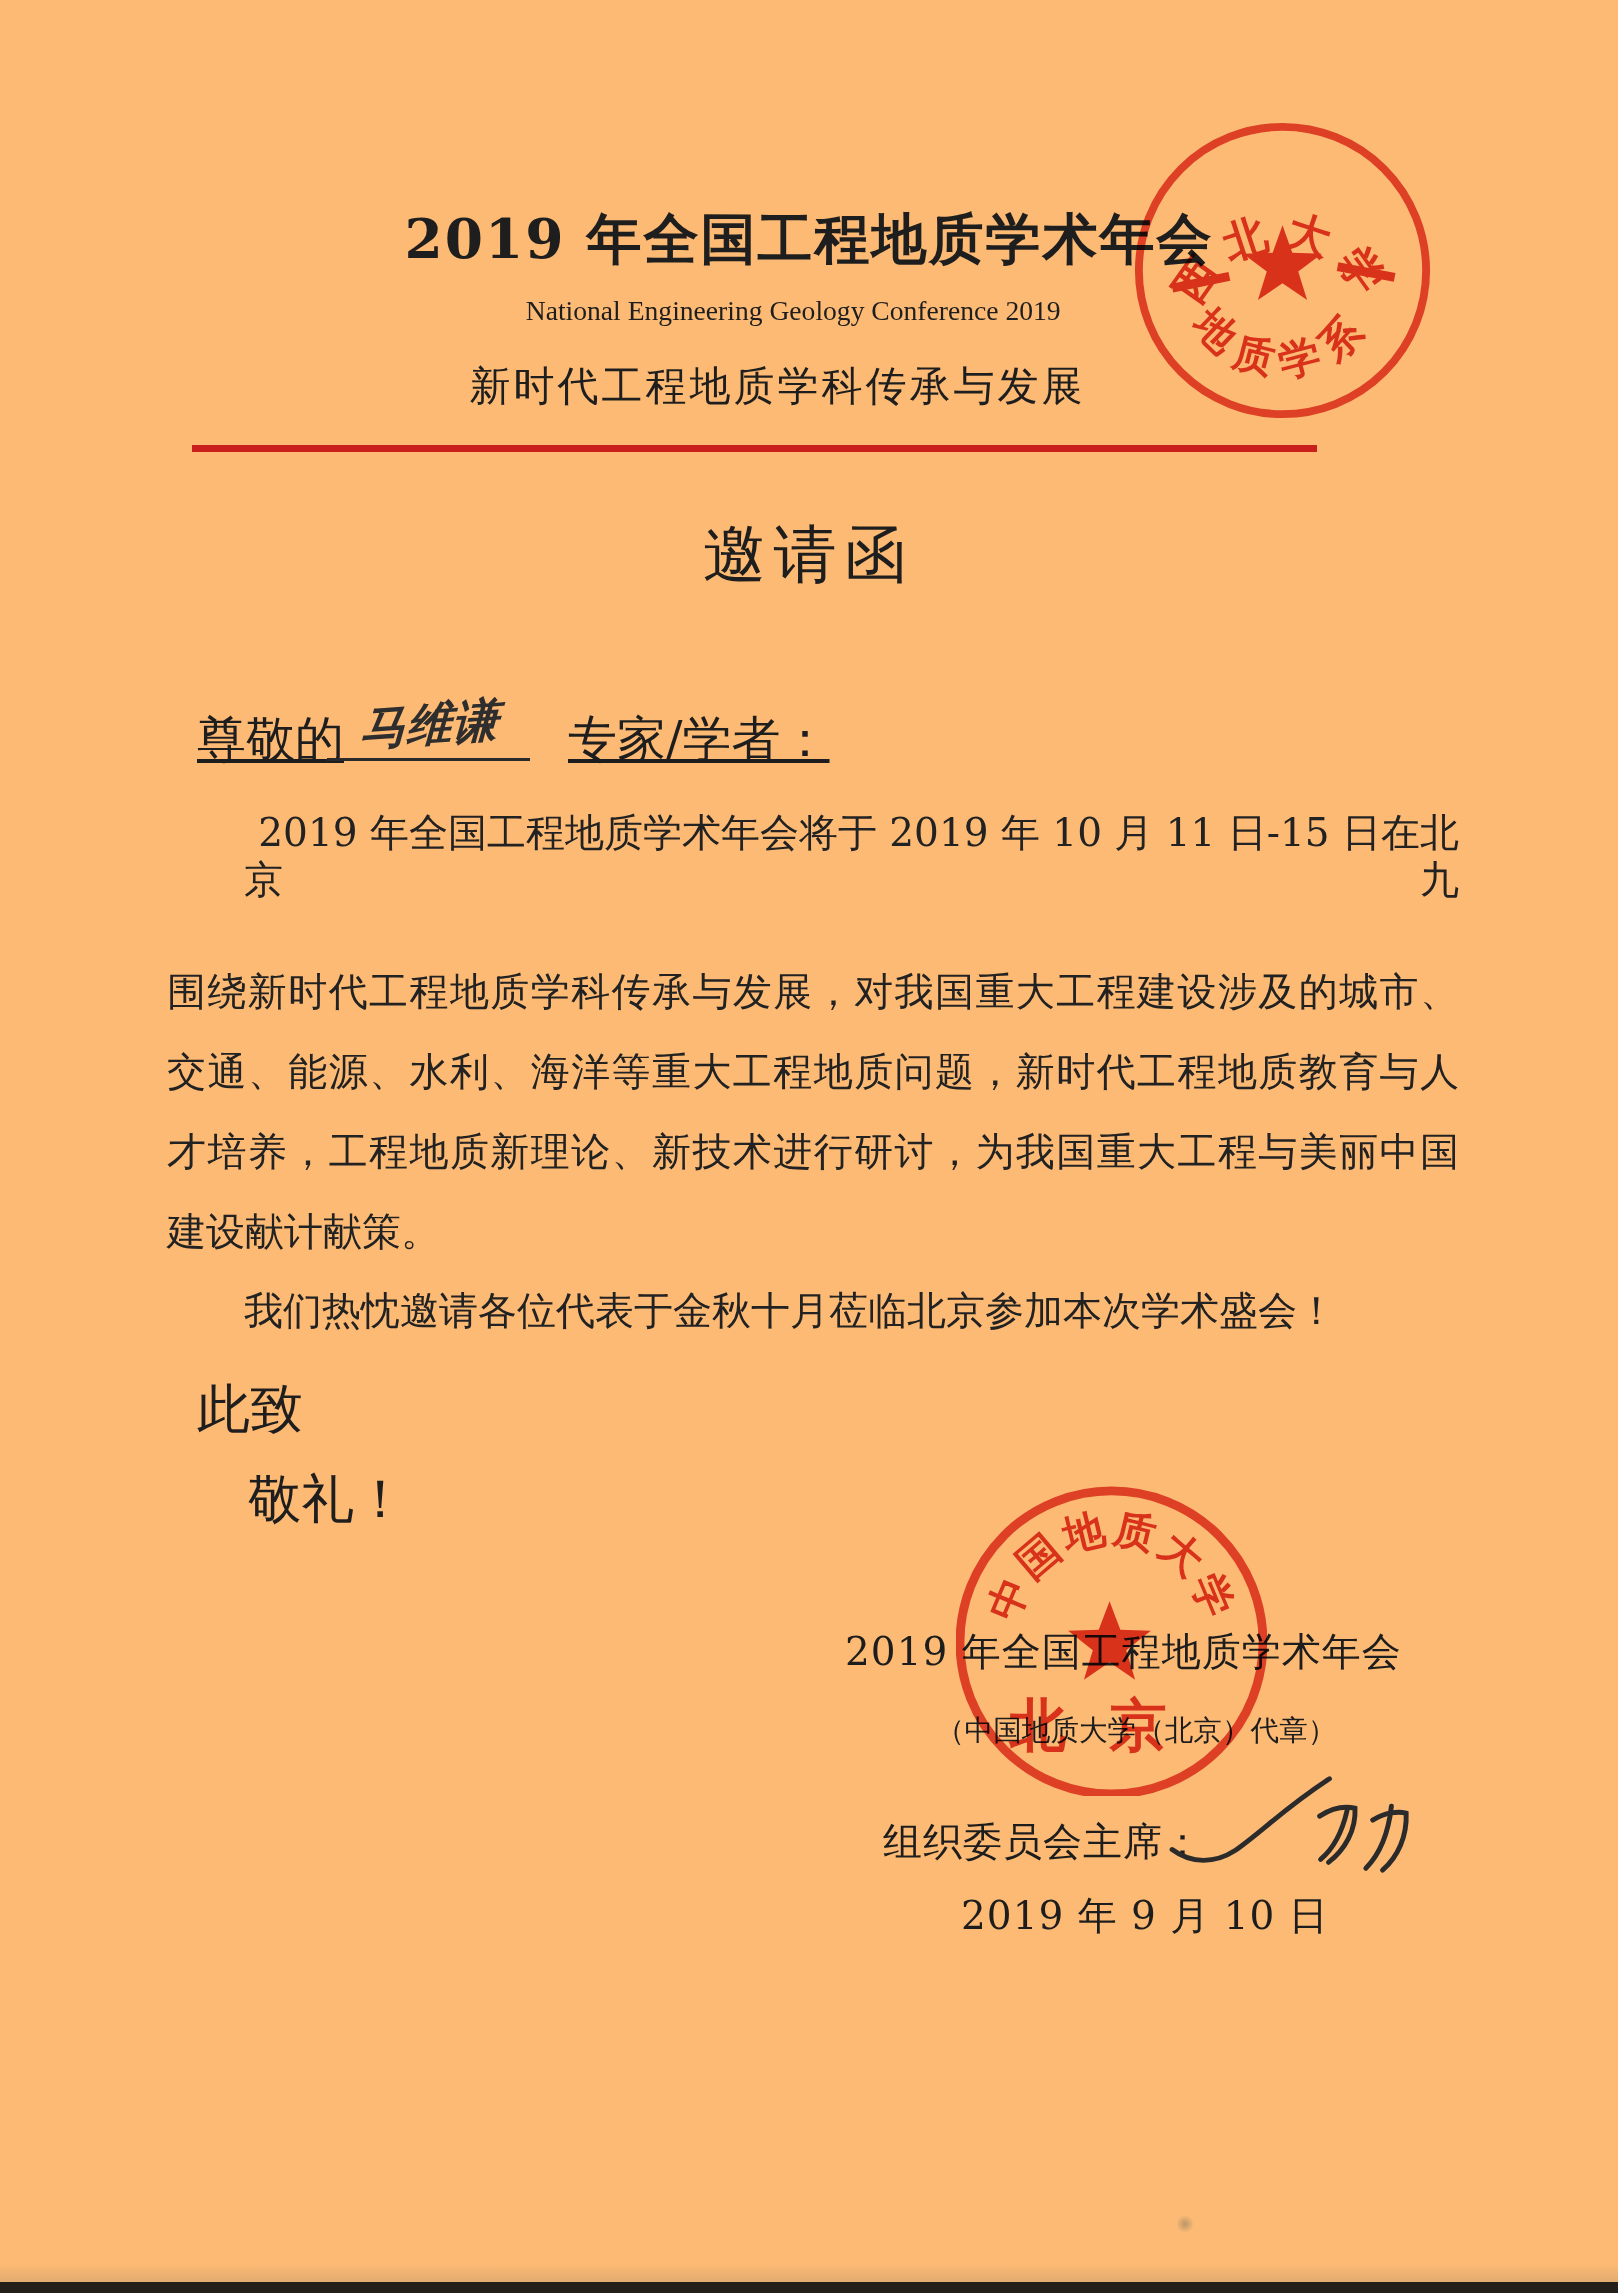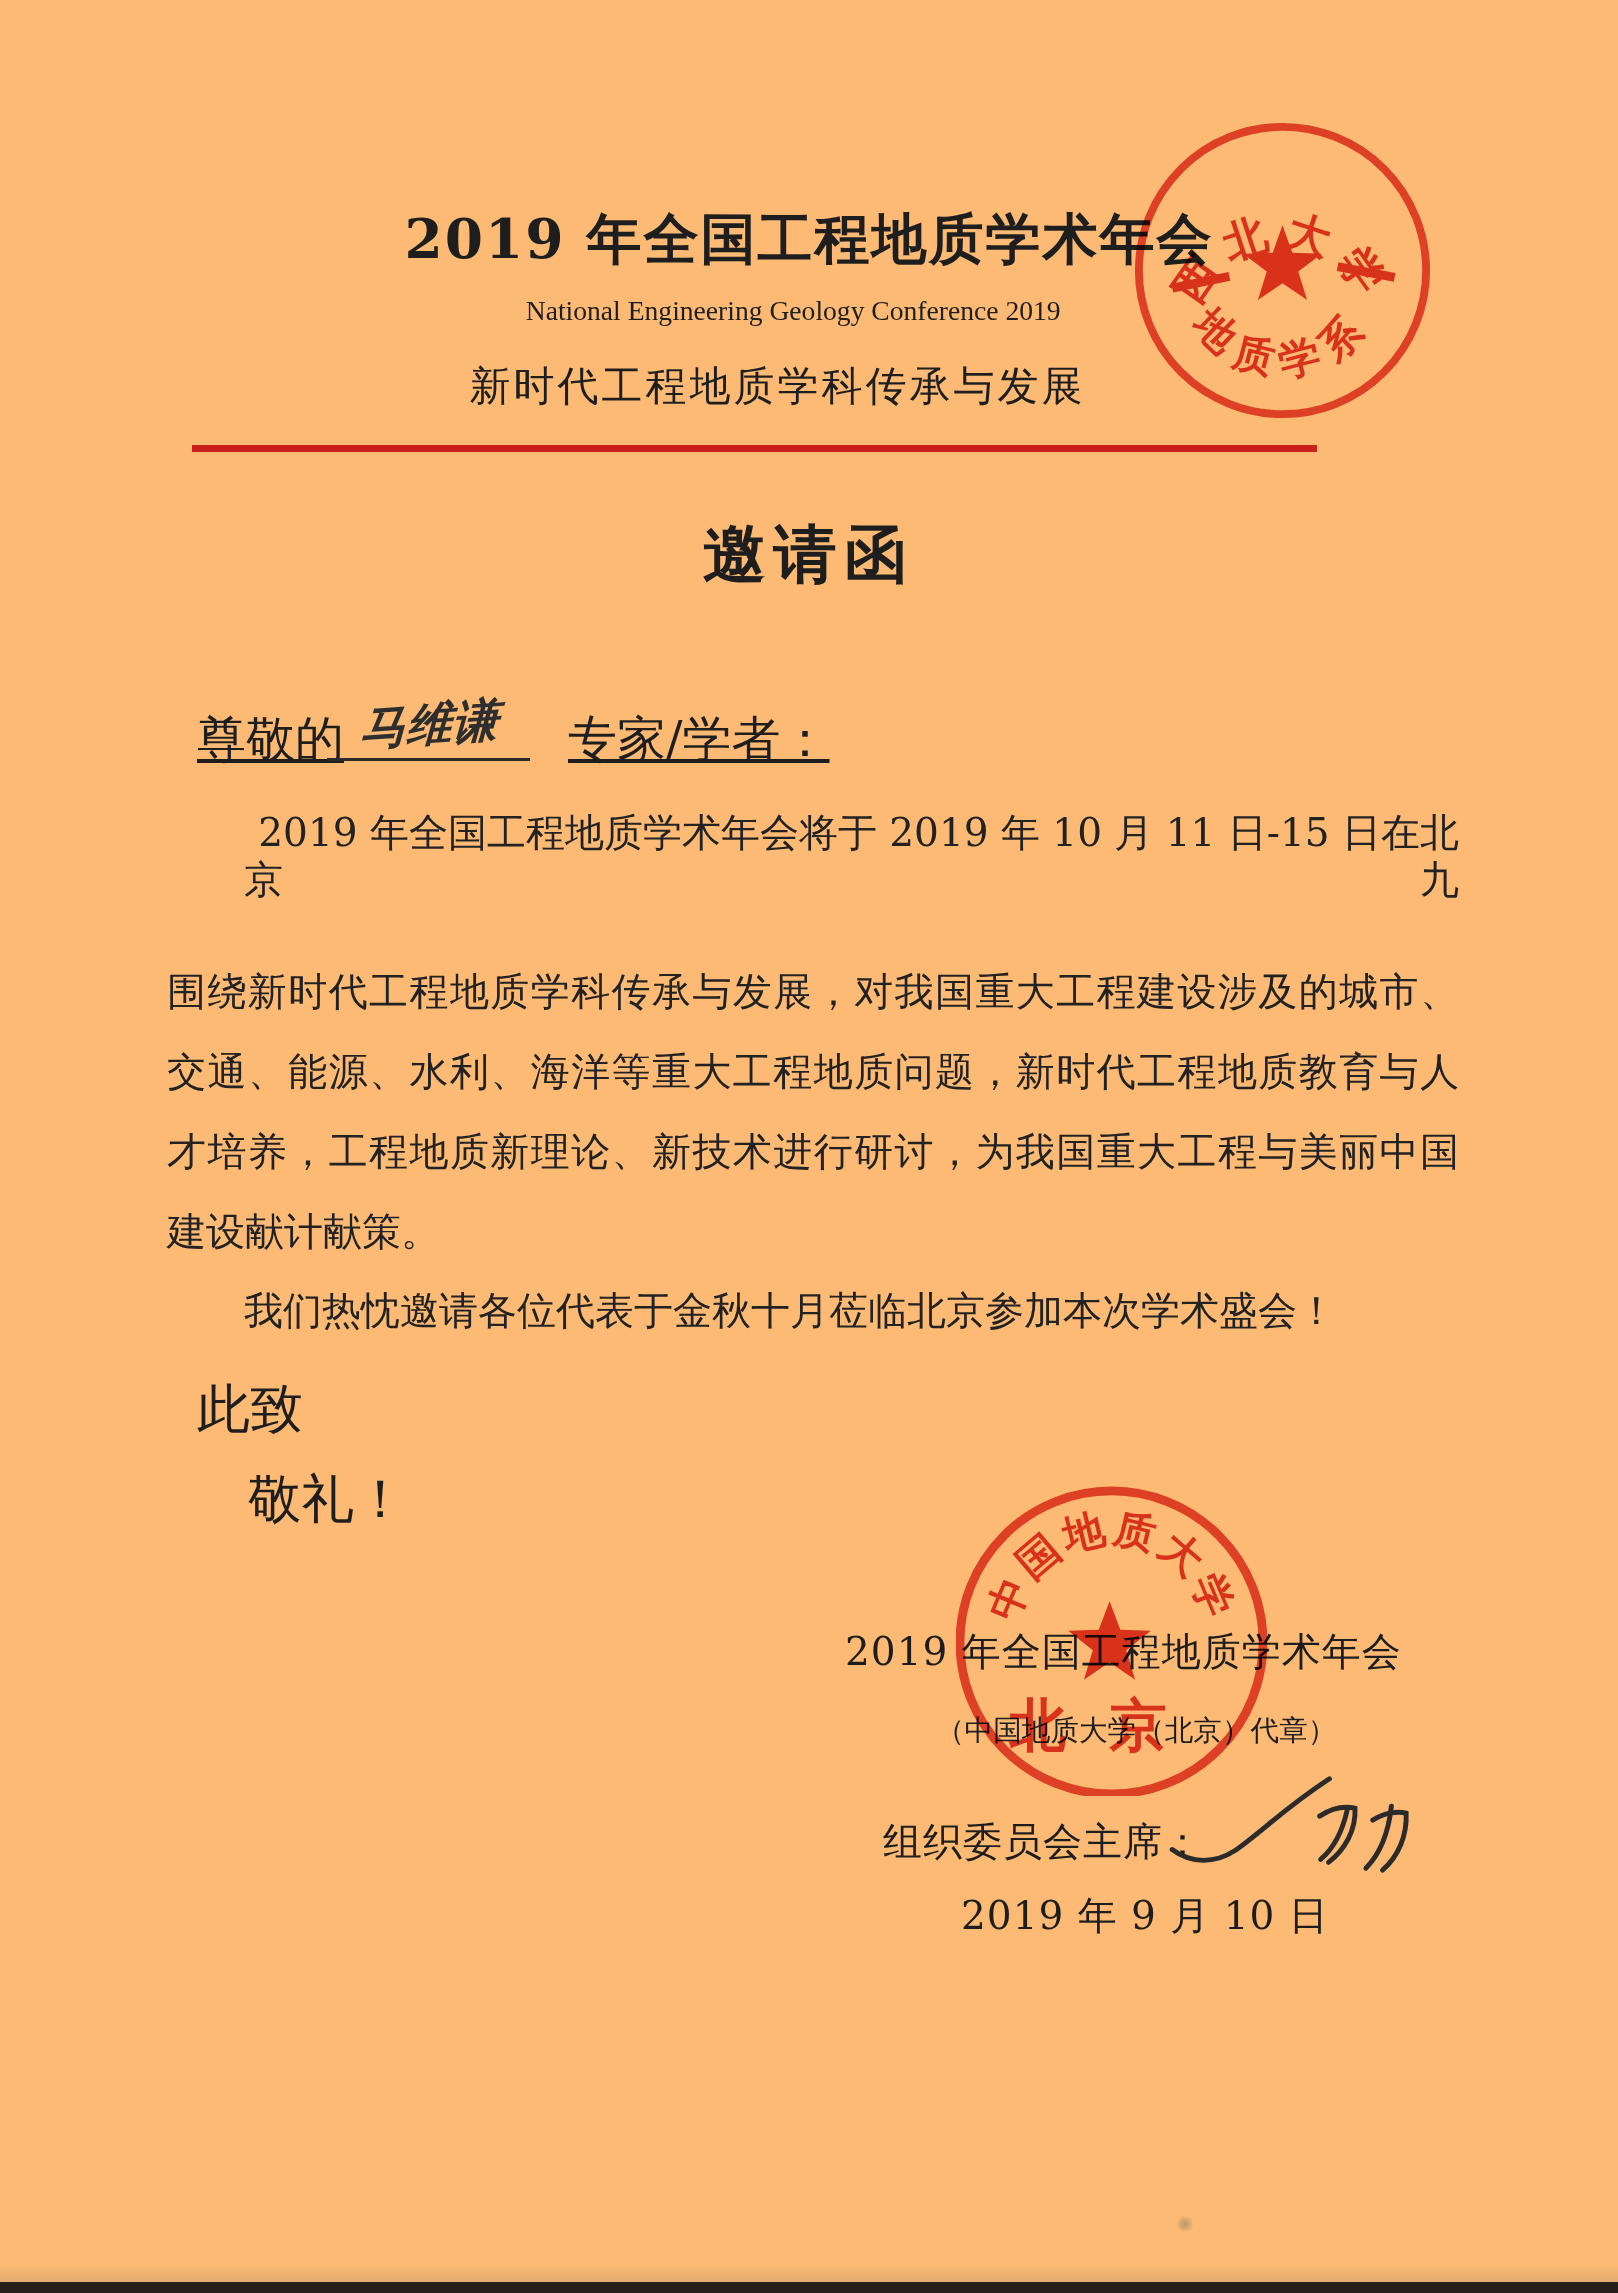--- a/index.html
+++ b/index.html
@@ -11,21 +11,21 @@
     font-family:"DejaVu Serif","Liberation Serif",serif;
     color:#1e1e1e;
     overflow:hidden;
   }
   .abs{position:absolute;}
   .center-line{left:0;right:0;text-align:center;}
   .title{top:203px;font-size:55px;font-weight:600;letter-spacing:2px;}
   .title-en{top:295px;font-size:27.6px;font-family:"Liberation Serif","DejaVu Serif",serif;transform:translateX(-15.8px);}
   .theme{top:359px;font-size:41px;letter-spacing:3px;transform:translateX(-31.5px);}
   .red-divider{left:192px;top:445px;width:1125px;height:6.9px;background:#c9201d;}
-  .letter-title{top:512px;font-size:63px;font-weight:700;letter-spacing:7.9px;}
+  .letter-title{top:512px;font-size:63px;font-weight:400;letter-spacing:7.9px;}
   .salu{top:707px;font-size:49px;text-decoration:underline;}
   .salu-prefix{left:197px;}
   .salu-suffix{left:568px;text-align:right;}
   .name-underline{left:327px;top:699px;width:203px;height:59px;border-bottom:3px solid #2a2a2a;text-align:center;}
   .handwritten{
     display:inline-block;
     font-family:"DejaVu Sans","Liberation Sans",sans-serif;
     font-style:italic;font-weight:600;font-size:46px;
     transform:rotate(-4deg) skewX(-6deg);
     color:#2e2e2e;line-height:1.1;

